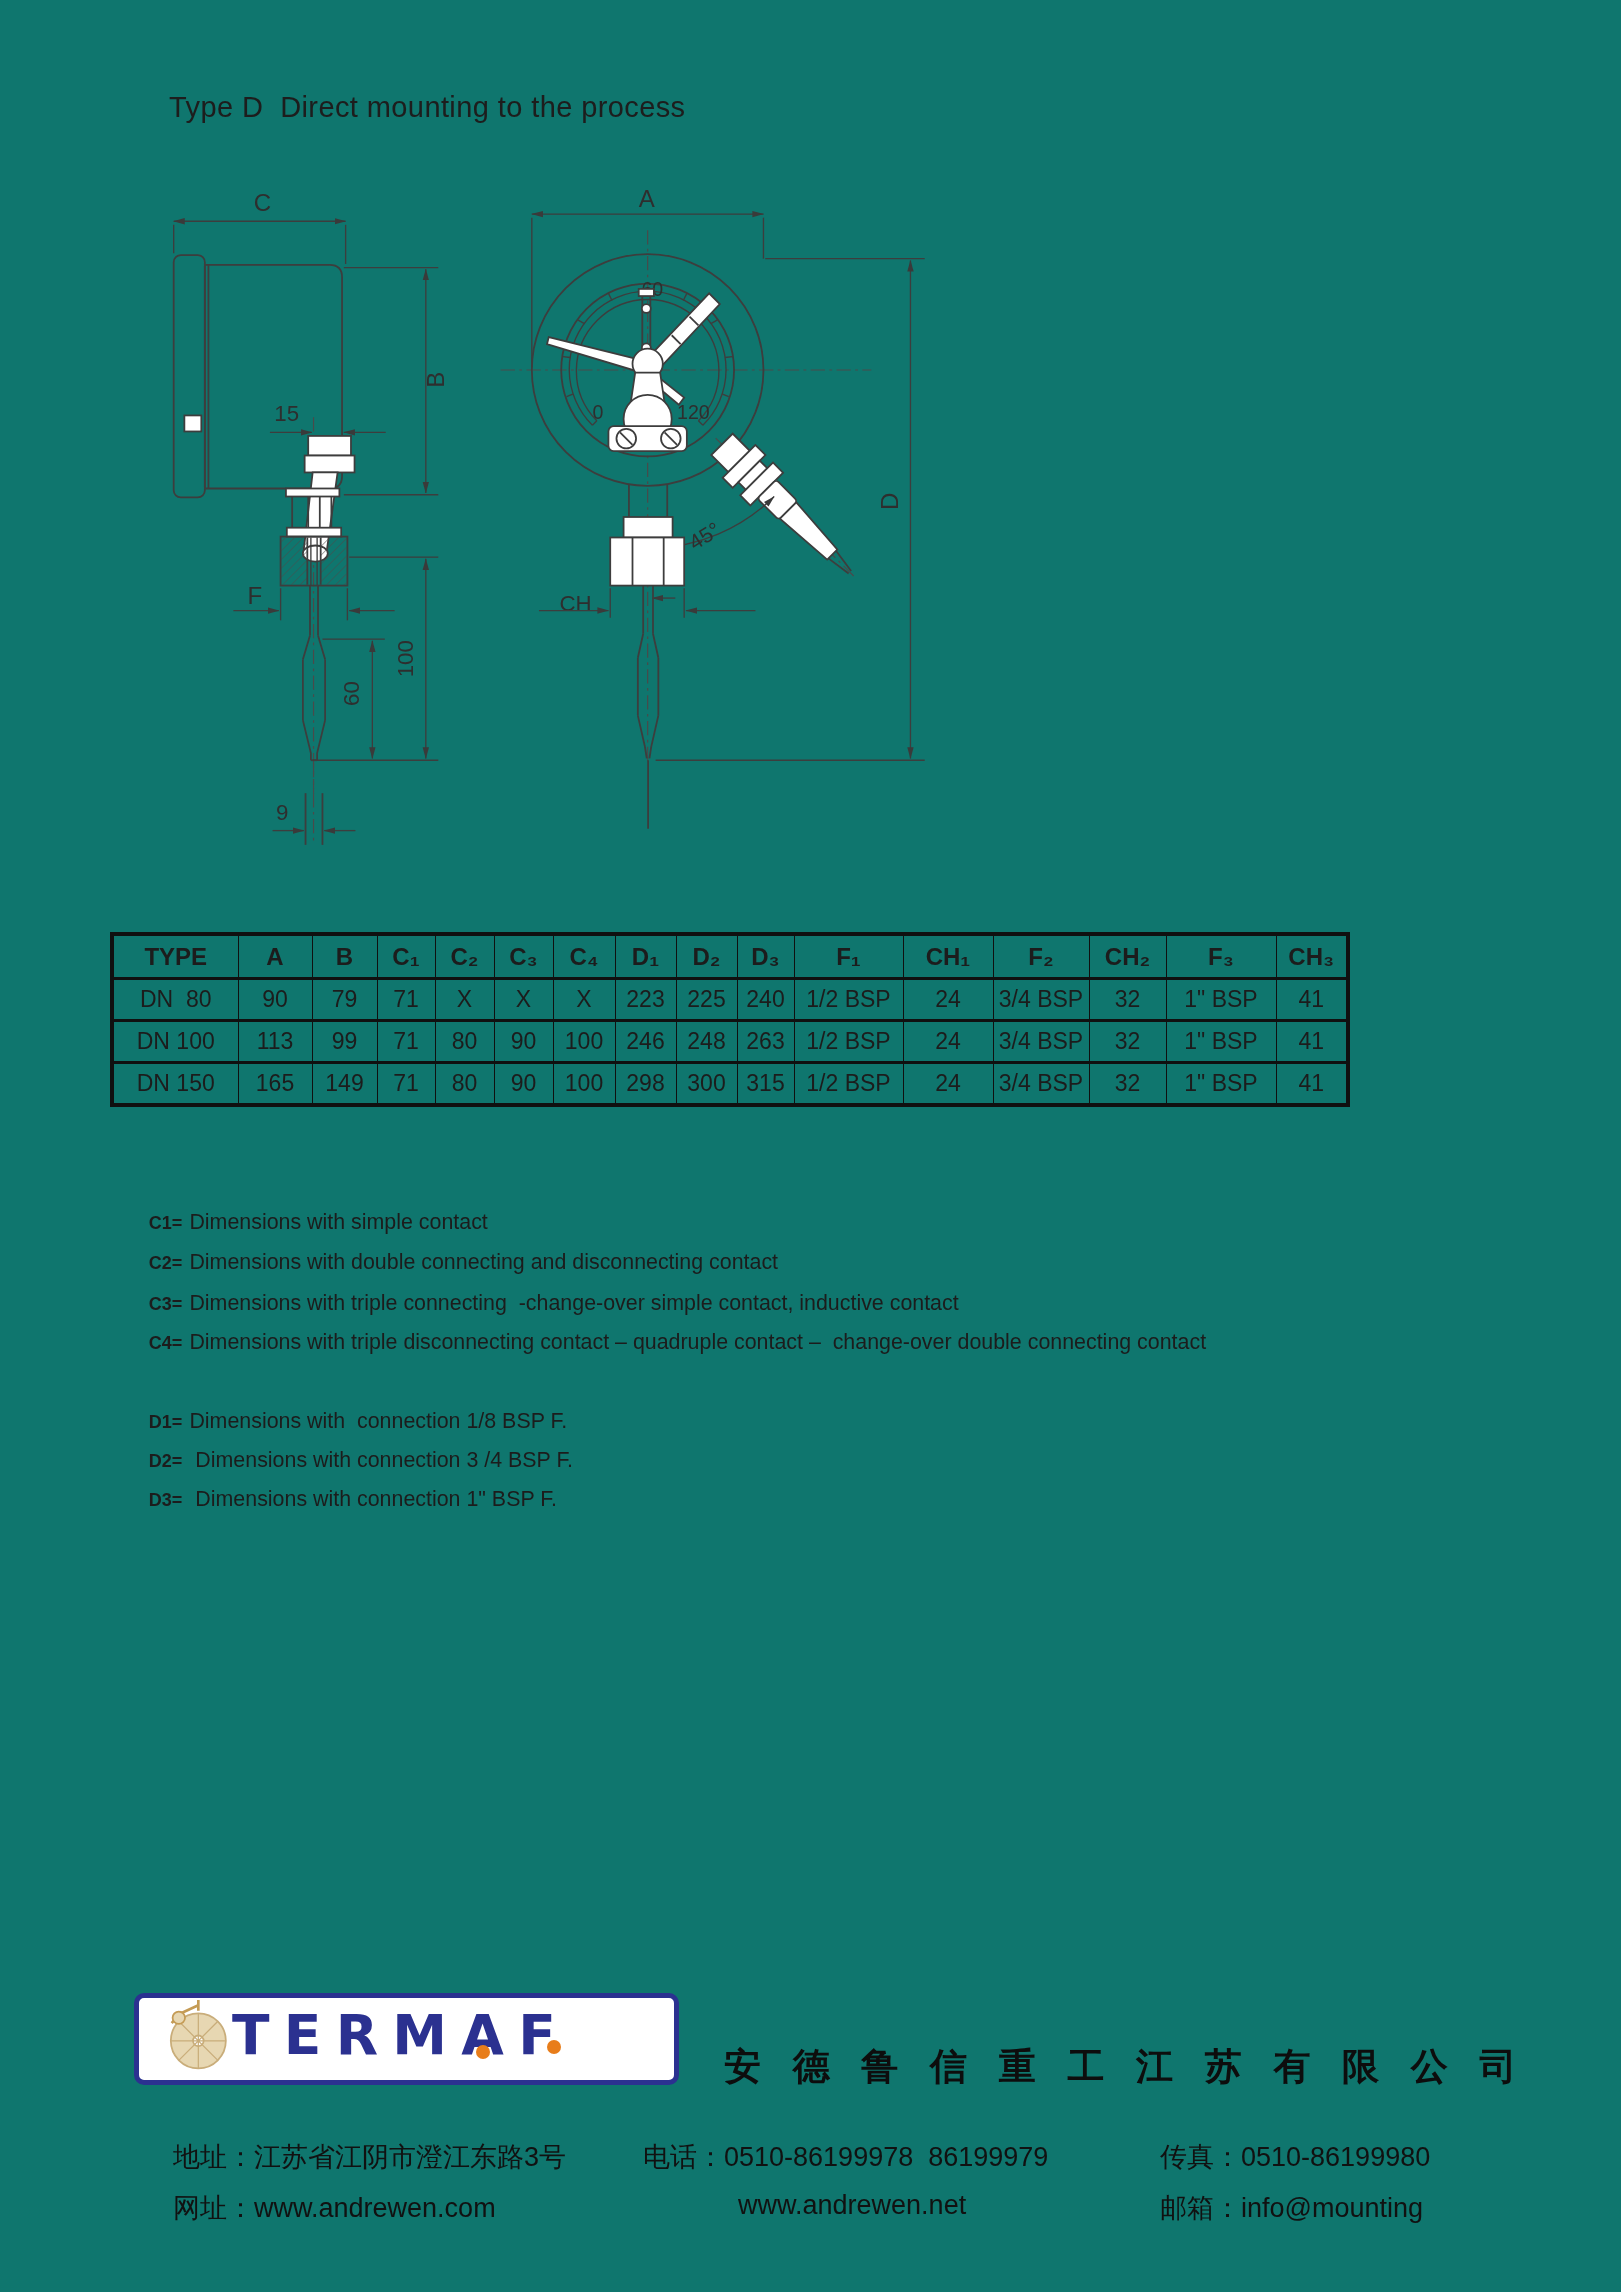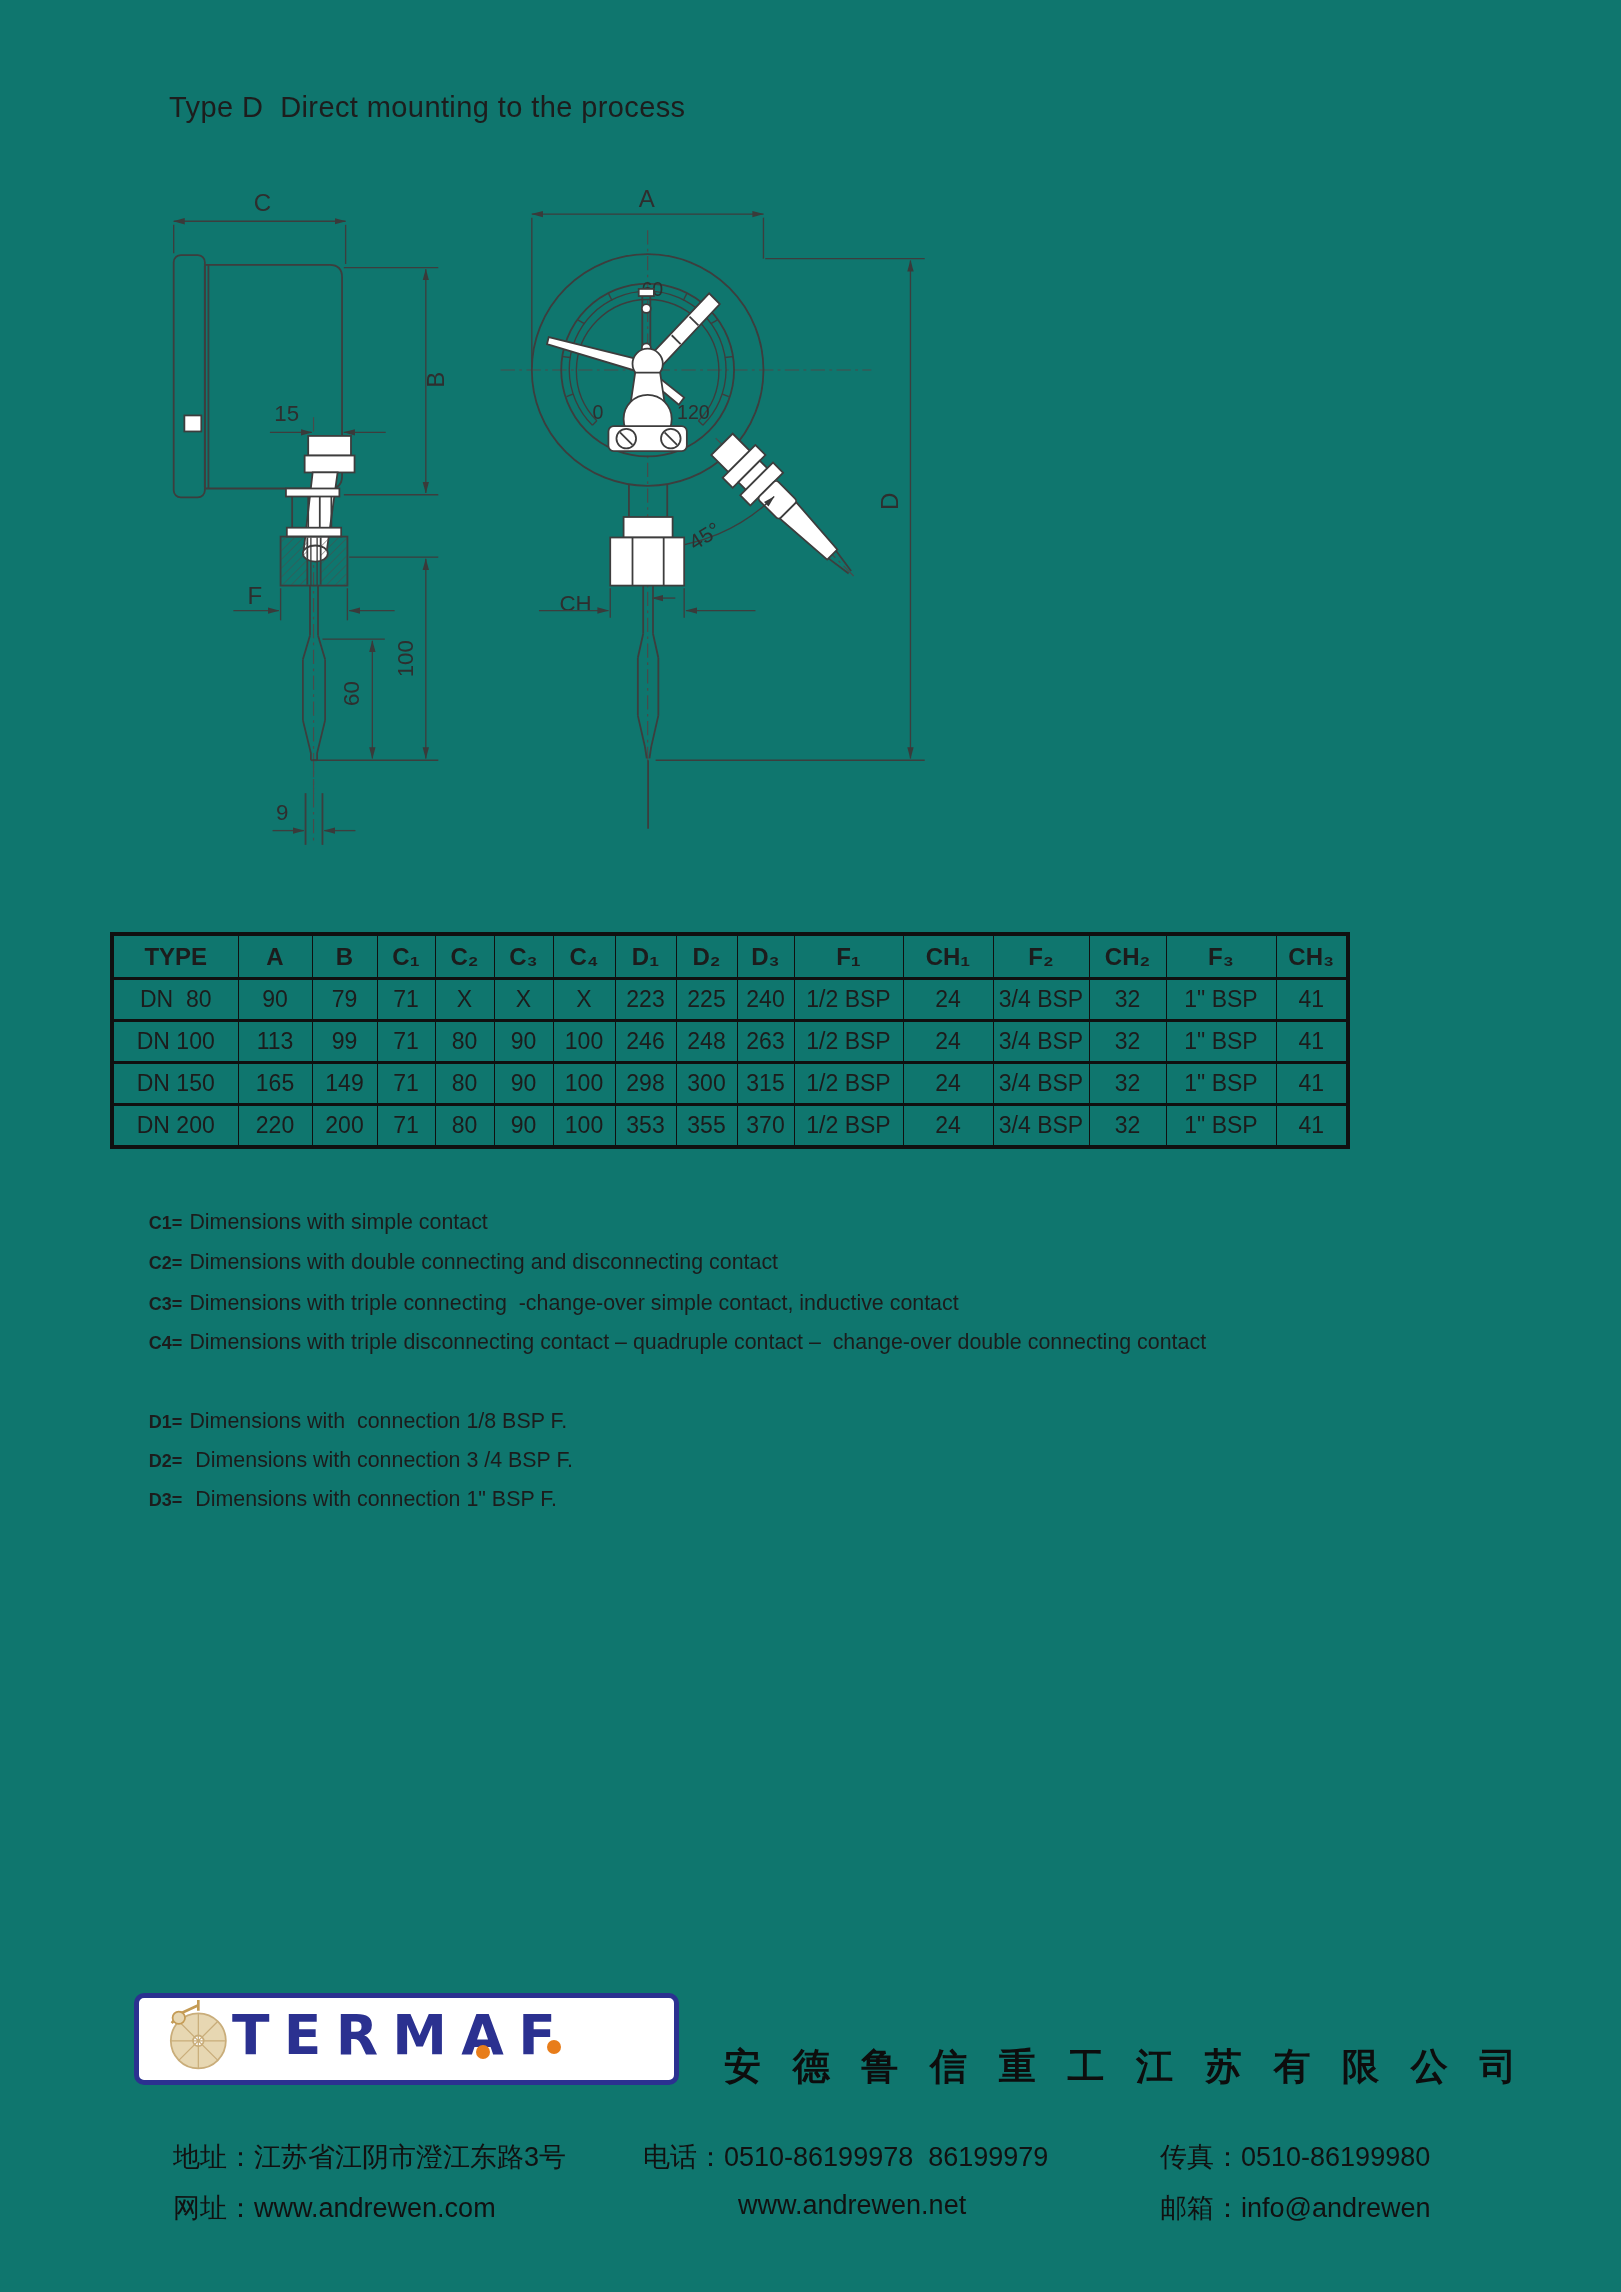--- a/index.html
+++ b/index.html
@@ -330,38 +330,20 @@
           <td>298</td>
           <td>300</td>
           <td>315</td>
           <td>1/2 BSP</td>
           <td>24</td>
           <td>3/4 BSP</td>
           <td>32</td>
           <td>1" BSP</td>
           <td>41</td>
         </tr>
-        <tr>
-          <td>DN 200</td>
-          <td>220</td>
-          <td>200</td>
-          <td>71</td>
-          <td>80</td>
-          <td>90</td>
-          <td>100</td>
-          <td>353</td>
-          <td>355</td>
-          <td>370</td>
-          <td>1/2 BSP</td>
-          <td>24</td>
-          <td>3/4 BSP</td>
-          <td>32</td>
-          <td>1" BSP</td>
-          <td>41</td>
-        </tr>
       </tbody>
   </table>
 
   <div class="note" style="left:125px;top:1185px">
     <span class="nk">C1=</span><span>Dimensions with simple contact</span>
   </div>
   <div class="note" style="left:125px;top:1225px">
     <span class="nk">C2=</span><span>Dimensions with double connecting and disconnecting contact</span>
   </div>
   <div class="note" style="left:125px;top:1266px">
@@ -408,17 +390,17 @@
     <span>传真：</span><span>0510-86199980</span>
   </div>
 
   <div class="abs contact c2 pre" style="left:143px">
     <span>网址：</span><span>www.andrewen.com</span>
   </div>
   <div class="abs contact c2 pre" style="left:708px">
     <span>www.andrewen.net</span>
   </div>
   <div class="abs contact c2 pre" style="left:1130px">
-    <span>邮箱：</span><span>info@andrewen</span>
+    <span>邮箱：</span><span>info@mounting</span>
   </div>
 
 </div>
 
 
 </body></html>

